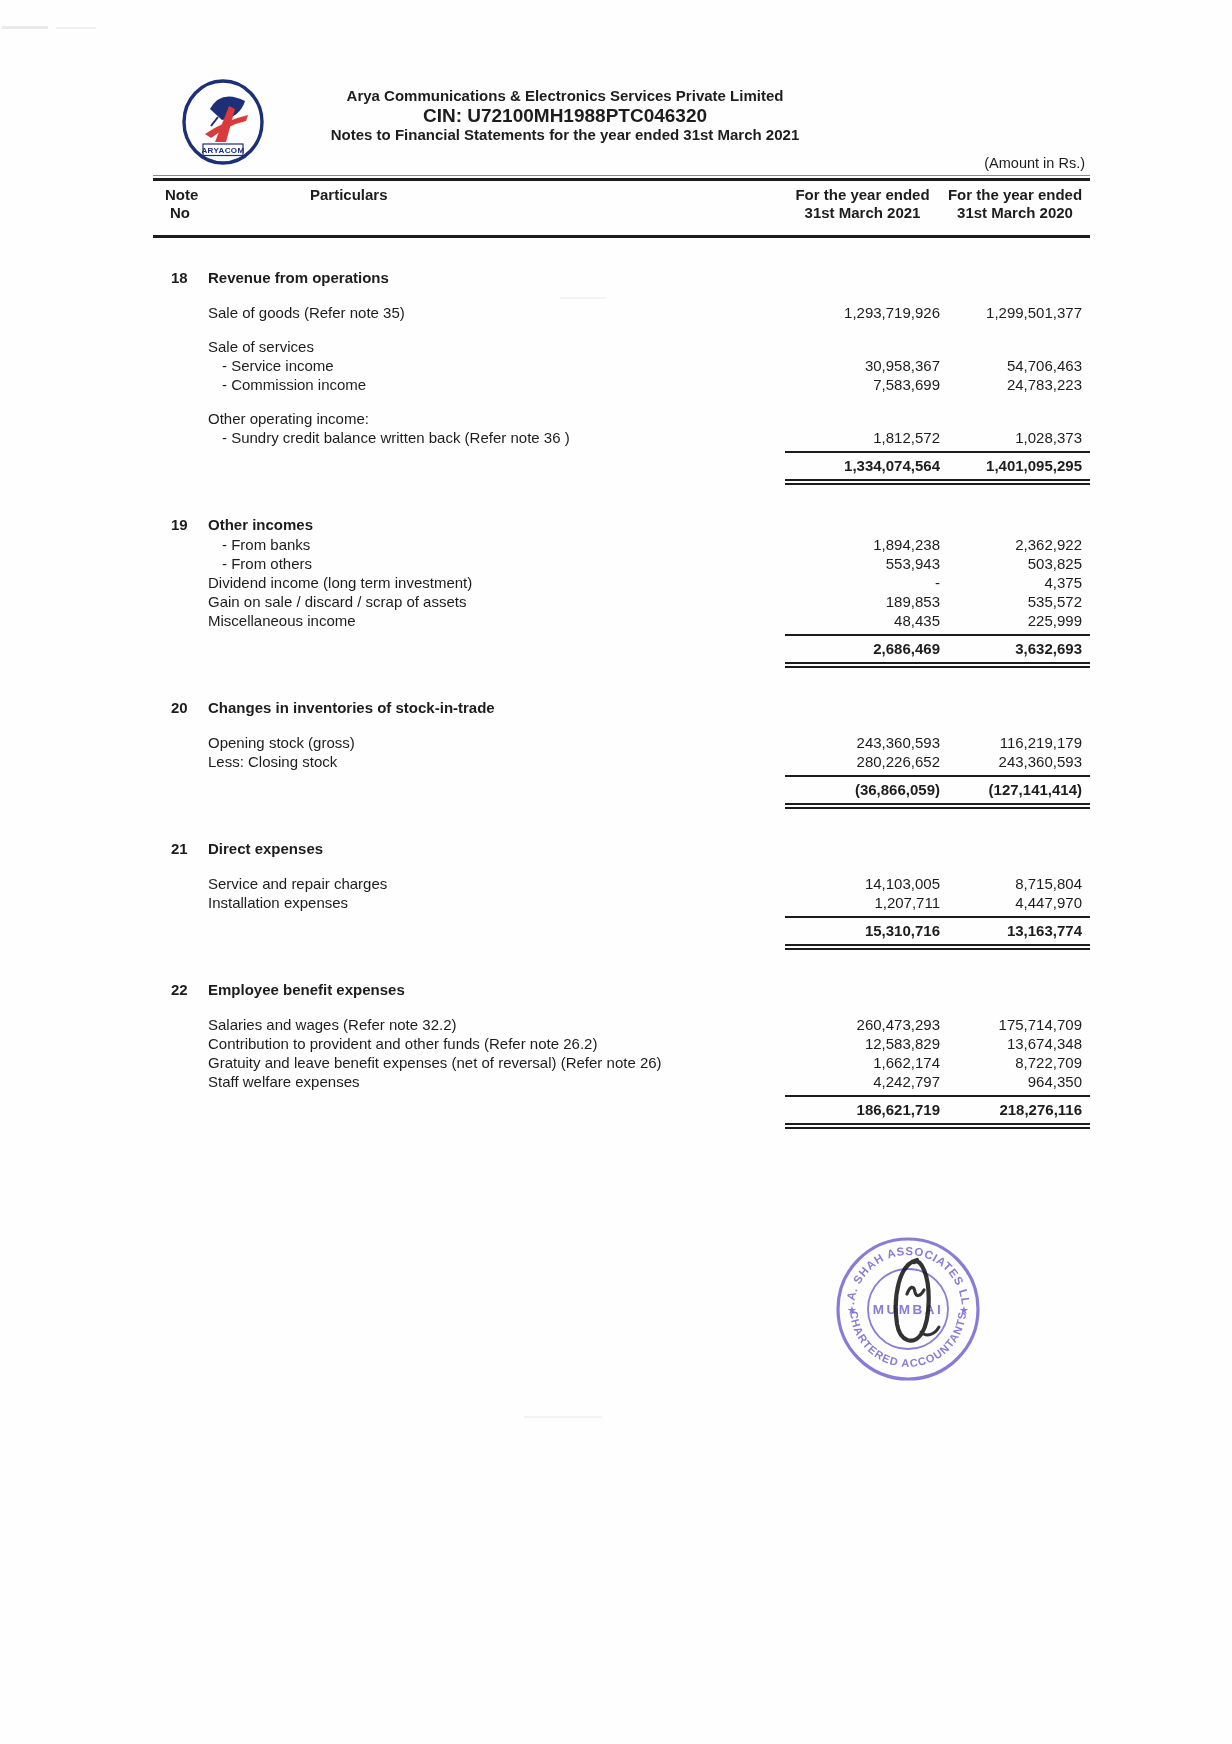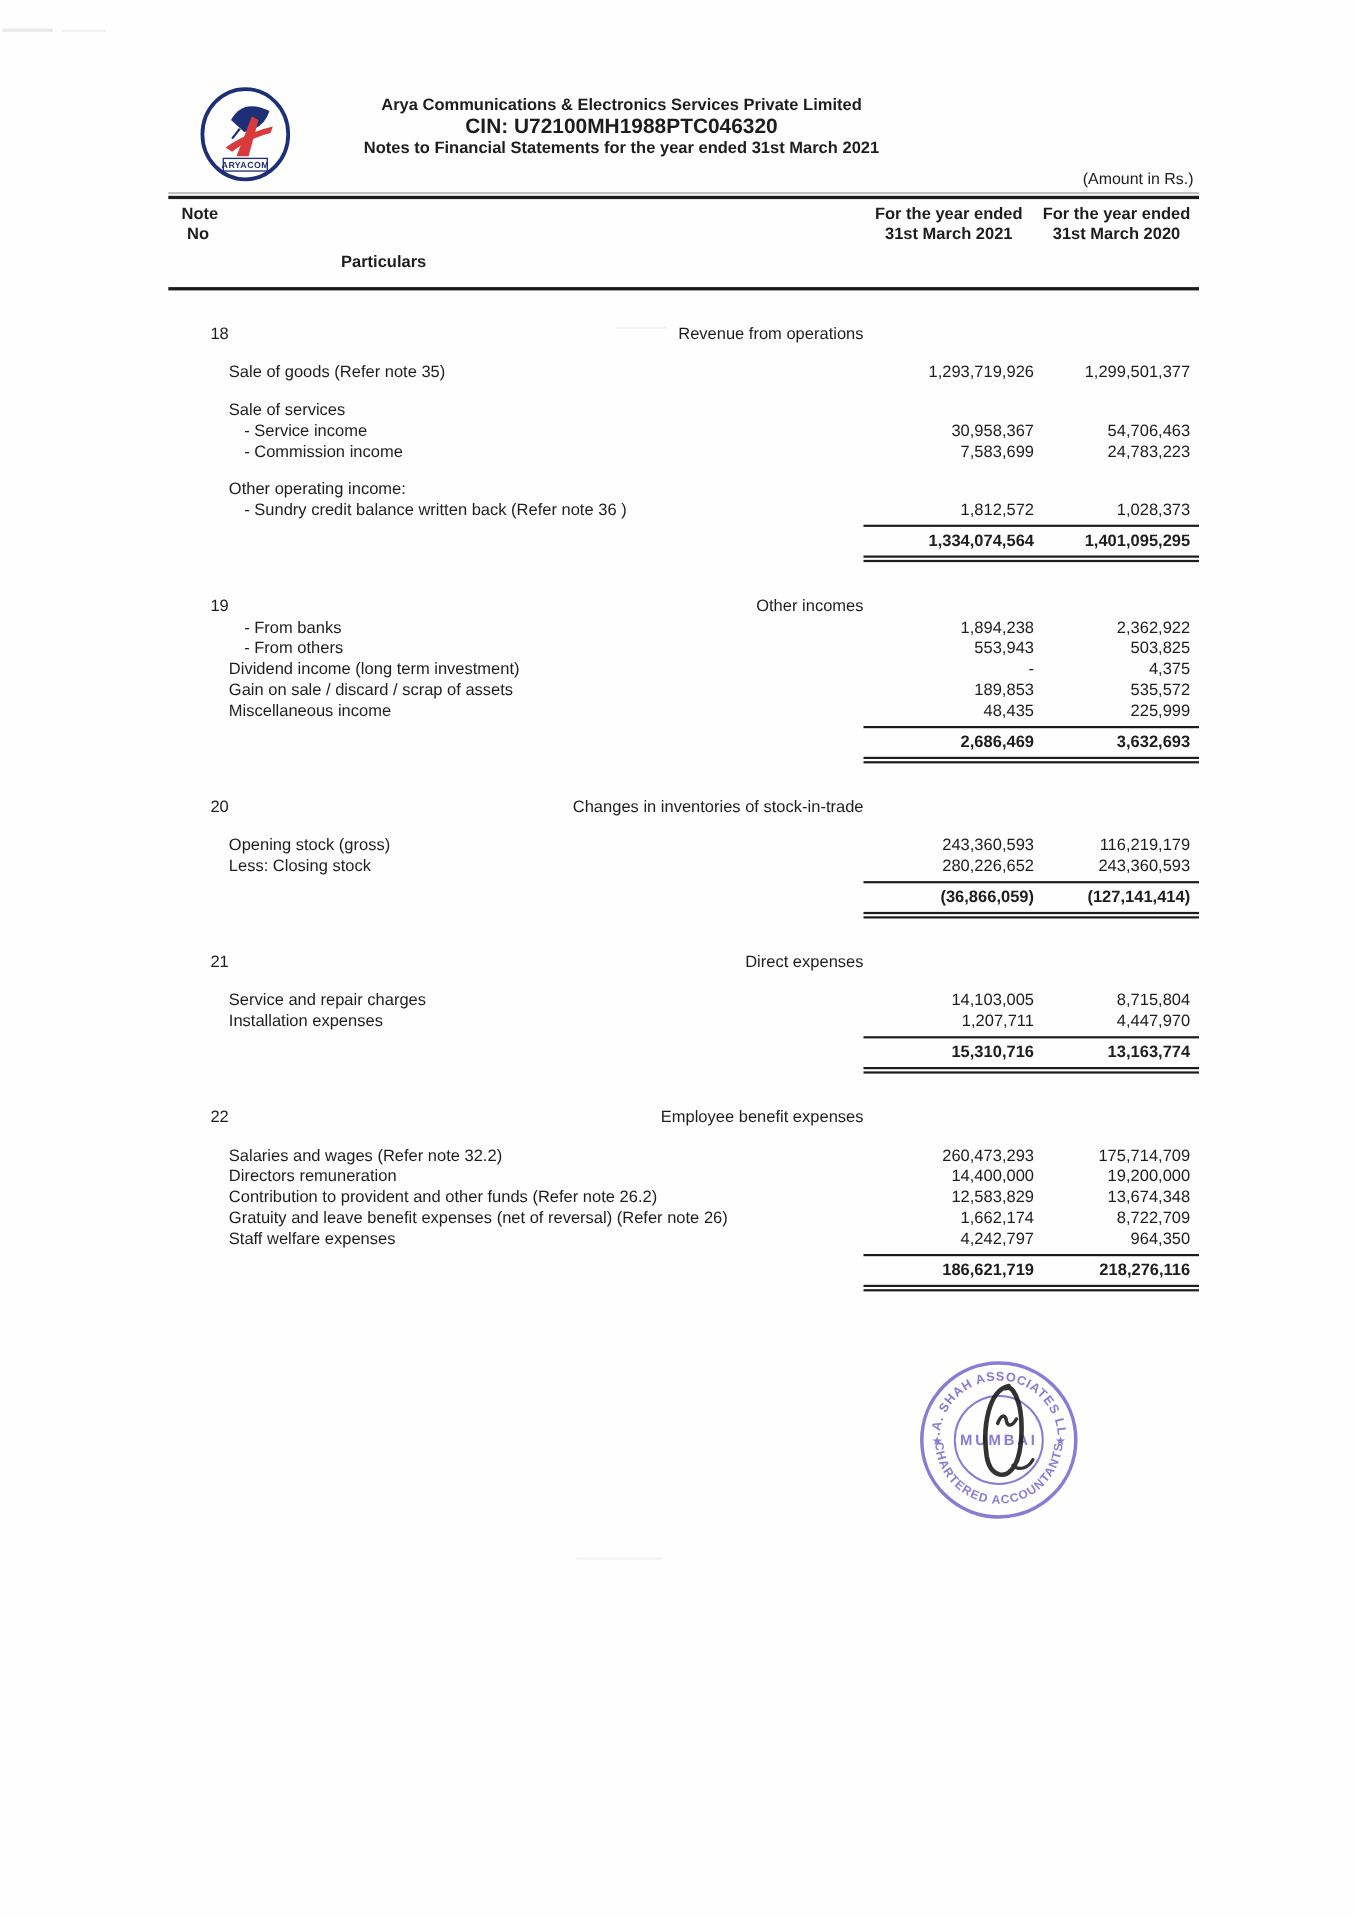--- a/index.html
+++ b/index.html
@@ -34,28 +34,28 @@
   }
   .thead{
     display:flex;margin-top:2px;
     border-top:3px solid #1c1c1c;border-bottom:3px solid #1c1c1c;
     padding:5px 0 13px 0;font-weight:bold;font-size:15px;line-height:18px;
   }
   .c-note{width:55px;box-sizing:border-box;padding-left:12px;flex:none;}
   .c-label{flex:1;min-width:0;}
   .c-v1{width:155px;flex:none;text-align:right;}
   .c-v2{width:150px;flex:none;text-align:right;box-sizing:border-box;padding-right:8px;}
-  .thead .c-label{padding-left:102px;box-sizing:border-box;margin-top:44px;}
+  .thead .c-label{padding-left:102px;box-sizing:border-box;}
   .thead .c-v1,.thead .c-v2{text-align:center;padding-right:0;}
   .thead .note-l2{padding-left:5px;}
 
   
   .section{margin-top:30px;font-size:15px;}
   .row{display:flex;line-height:19px;}
-  .row.head{font-weight:normal;line-height:20px;text-align:right;}
+  .row.head{font-weight:bold;line-height:20px;}
   .row .c-note{padding-left:18px;}
   .row.space{margin-top:15px;}
   .lbl-indent{padding-left:14px;box-sizing:border-box;}
   .total-band{
     margin-left:632px;width:305px;display:flex;
     margin-top:4px;
     border-top:2px solid #1c1c1c;
     border-bottom:6px double #1c1c1c;
     padding:3px 0 4px 0;
     font-weight:bold;line-height:19px;
@@ -259,26 +259,20 @@
             <div class="c-note">22</div>
             <div class="c-label">Employee benefit expenses</div>
             <div class="c-v1"></div>
             <div class="c-v2"></div>
           </div>
           <div class="row space">
             <div class="c-note"></div>
             <div class="c-label">Salaries and wages (Refer note 32.2)</div>
             <div class="c-v1">260,473,293</div>
             <div class="c-v2">175,714,709</div>
-          </div>
-          <div class="row">
-            <div class="c-note"></div>
-            <div class="c-label">Directors remuneration</div>
-            <div class="c-v1">14,400,000</div>
-            <div class="c-v2">19,200,000</div>
           </div>
           <div class="row">
             <div class="c-note"></div>
             <div class="c-label">Contribution to provident and other funds (Refer note 26.2)</div>
             <div class="c-v1">12,583,829</div>
             <div class="c-v2">13,674,348</div>
           </div>
           <div class="row">
             <div class="c-note"></div>
             <div class="c-label">Gratuity and leave benefit expenses (net of reversal) (Refer note 26)</div>

